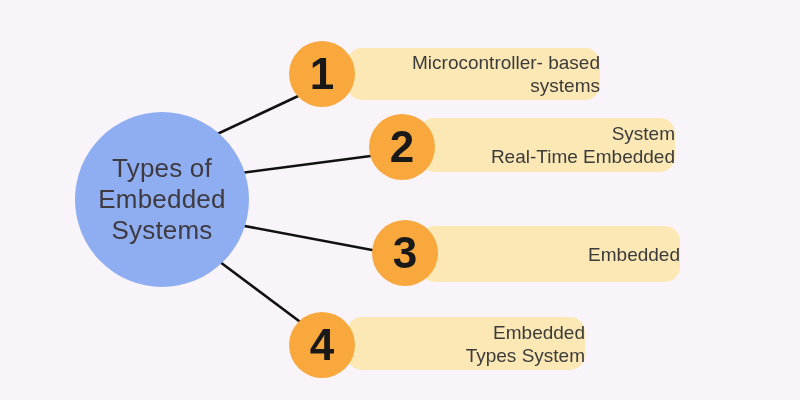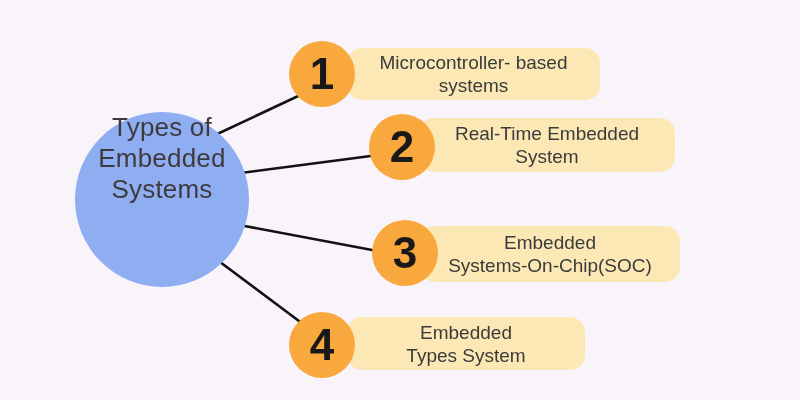--- a/index.html
+++ b/index.html
@@ -25,40 +25,40 @@
   .hub {
     position: absolute;
     left: 75px;
     top: 112px;
     width: 174px;
     height: 175px;
     border-radius: 50%;
     background: #8FAEF2;
     z-index: 2;
     display: flex;
-    align-items: flex-start;
+    align-items: center;
     justify-content: center;
   }
   .hub-text {
     text-align: center;
     font-size: 26px;
     line-height: 31px;
     font-weight: 500;
     color: #3F3A40;
     letter-spacing: 0.2px;
   }
   .hub-text span { display: block; }
   .pill {
     position: absolute;
     background: #FBE8B5;
     border-radius: 15px;
     z-index: 2;
     display: flex;
     flex-direction: column;
-    align-items: center;
+    align-items: flex-end;
     justify-content: center;
     font-size: 19px;
     line-height: 23px;
     font-weight: 500;
     color: #3B3B3B;
     text-align: center;
   }
   .pill span { display: block; }
   .badge {
     position: absolute;
@@ -107,28 +107,27 @@
     </div>
   </div>
 
   <div class="pill pill-1">
     <span>Microcontroller- based</span>
     <span>systems</span>
   </div>
   <div class="badge badge-1">1</div>
 
   <div class="pill pill-2">
+    <span>System</span>
     <span>Real-Time Embedded</span>
-    <span>System</span>
   </div>
   <div class="badge badge-2">2</div>
 
   <div class="pill pill-3">
     <span>Embedded</span>
-    <span>Systems-On-Chip(SOC)</span>
   </div>
   <div class="badge badge-3">3</div>
 
   <div class="pill pill-4">
     <span>Embedded</span>
     <span>Types System</span>
   </div>
   <div class="badge badge-4">4</div>
 
 </div>

